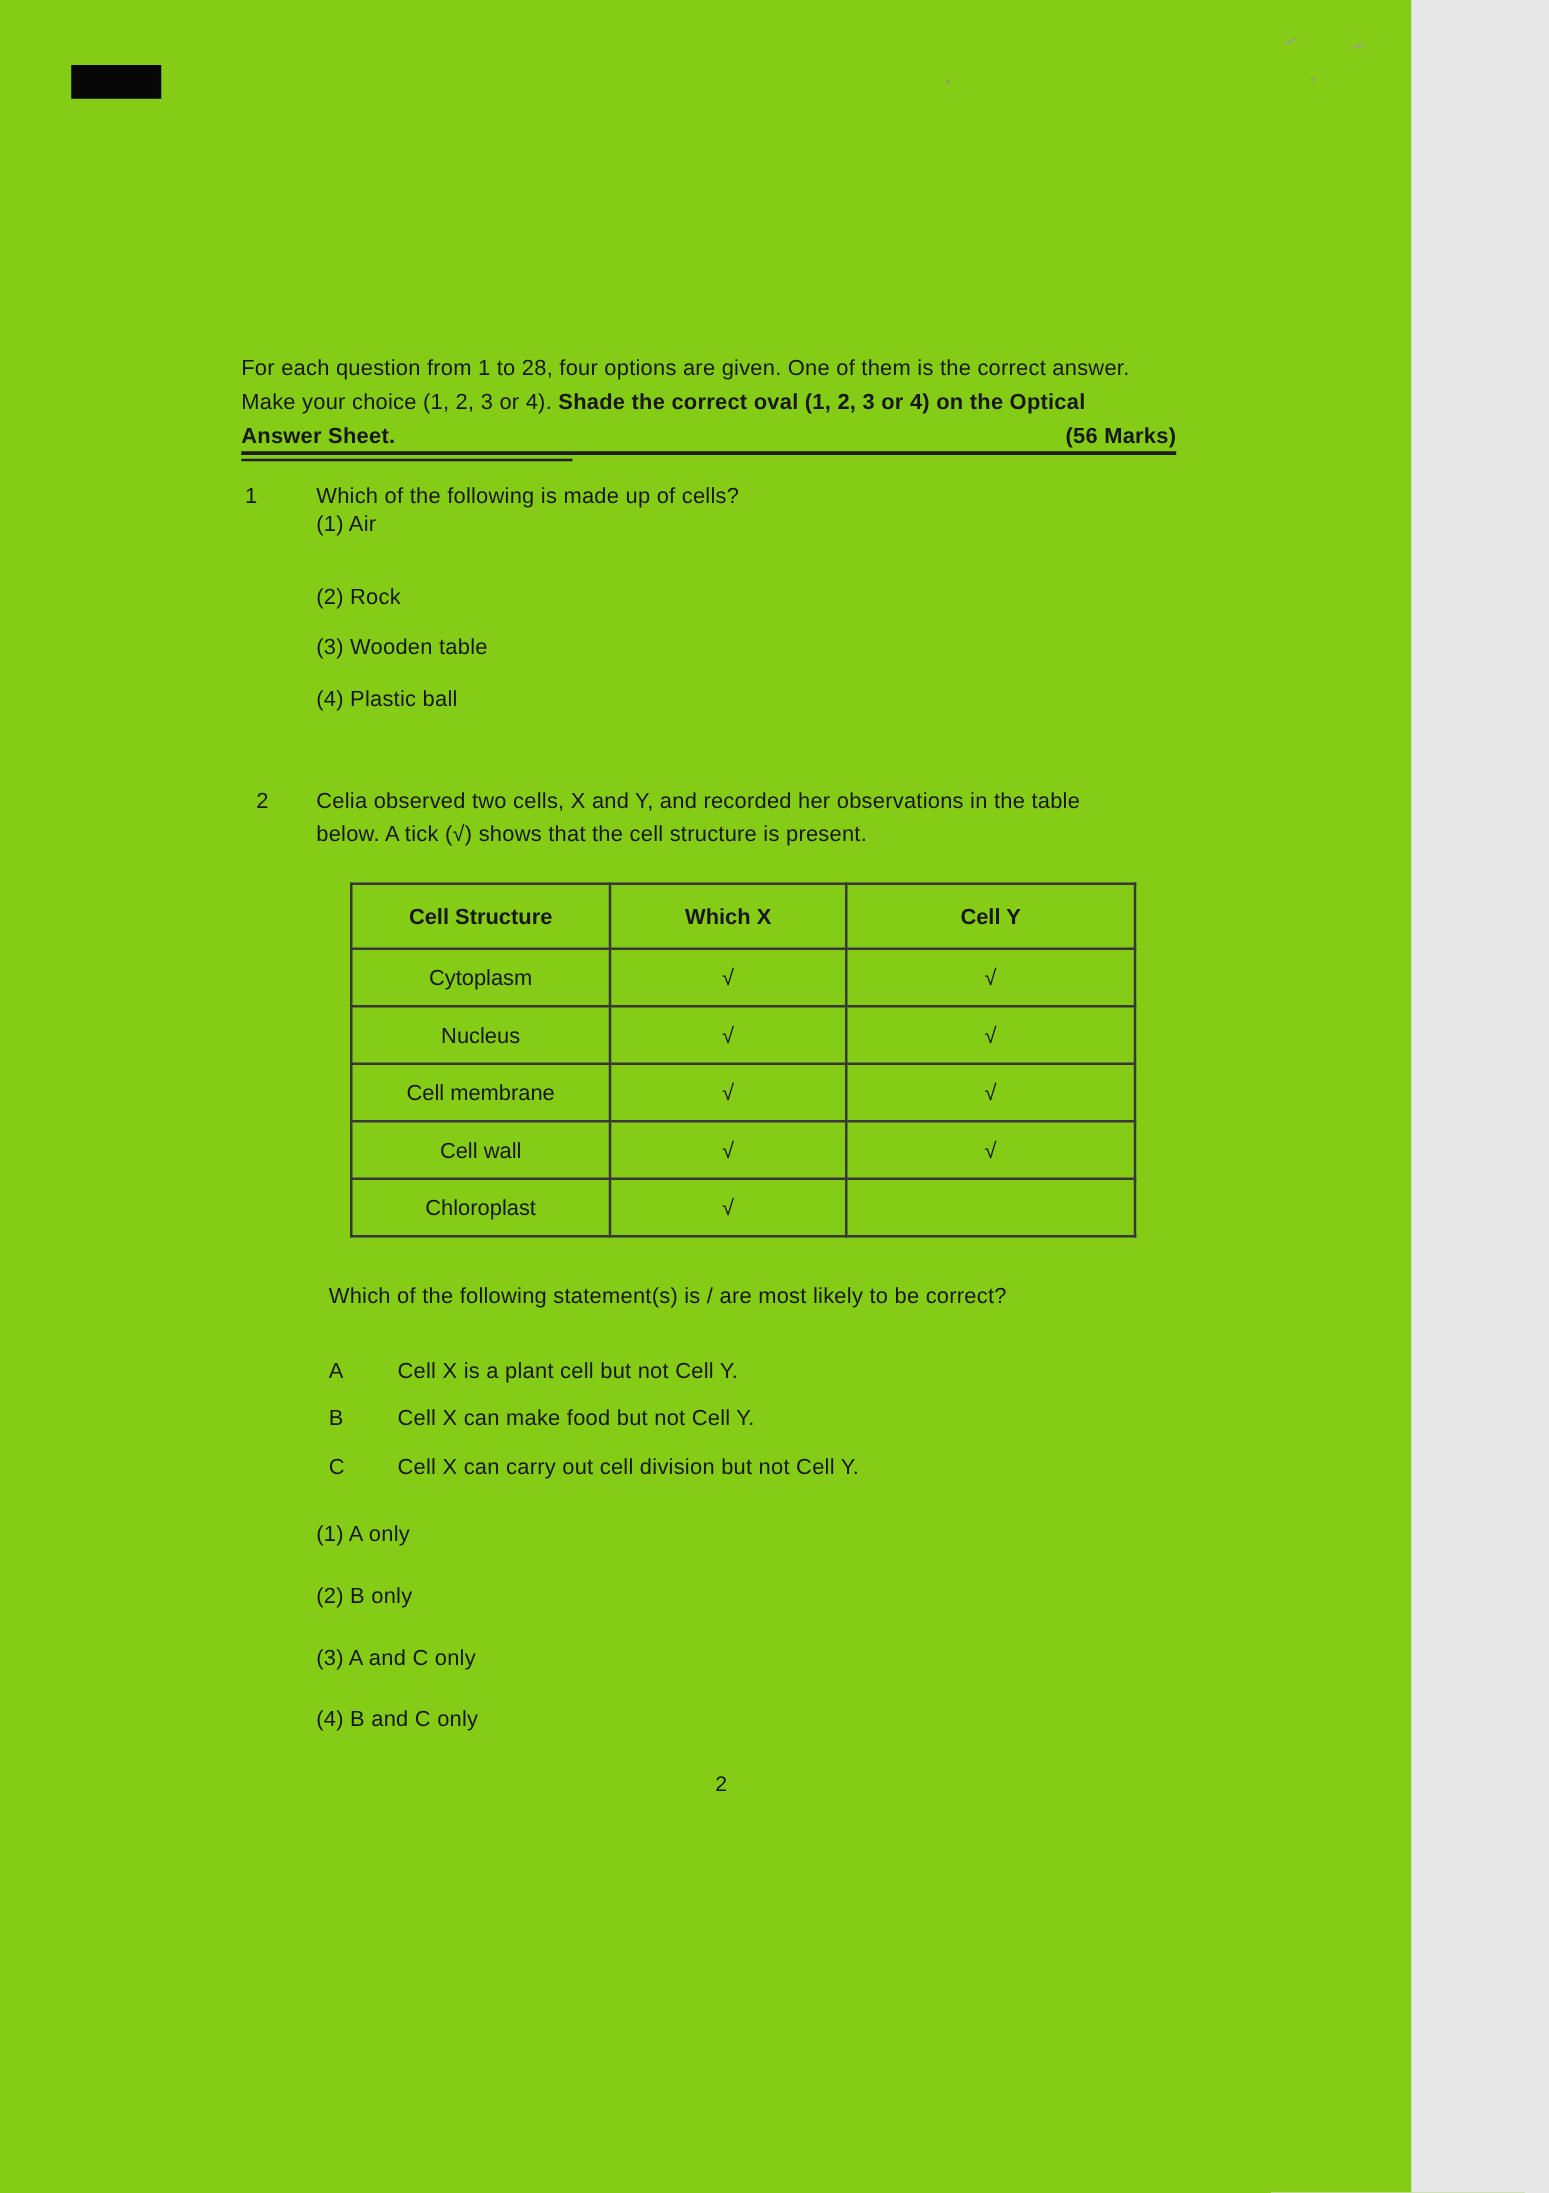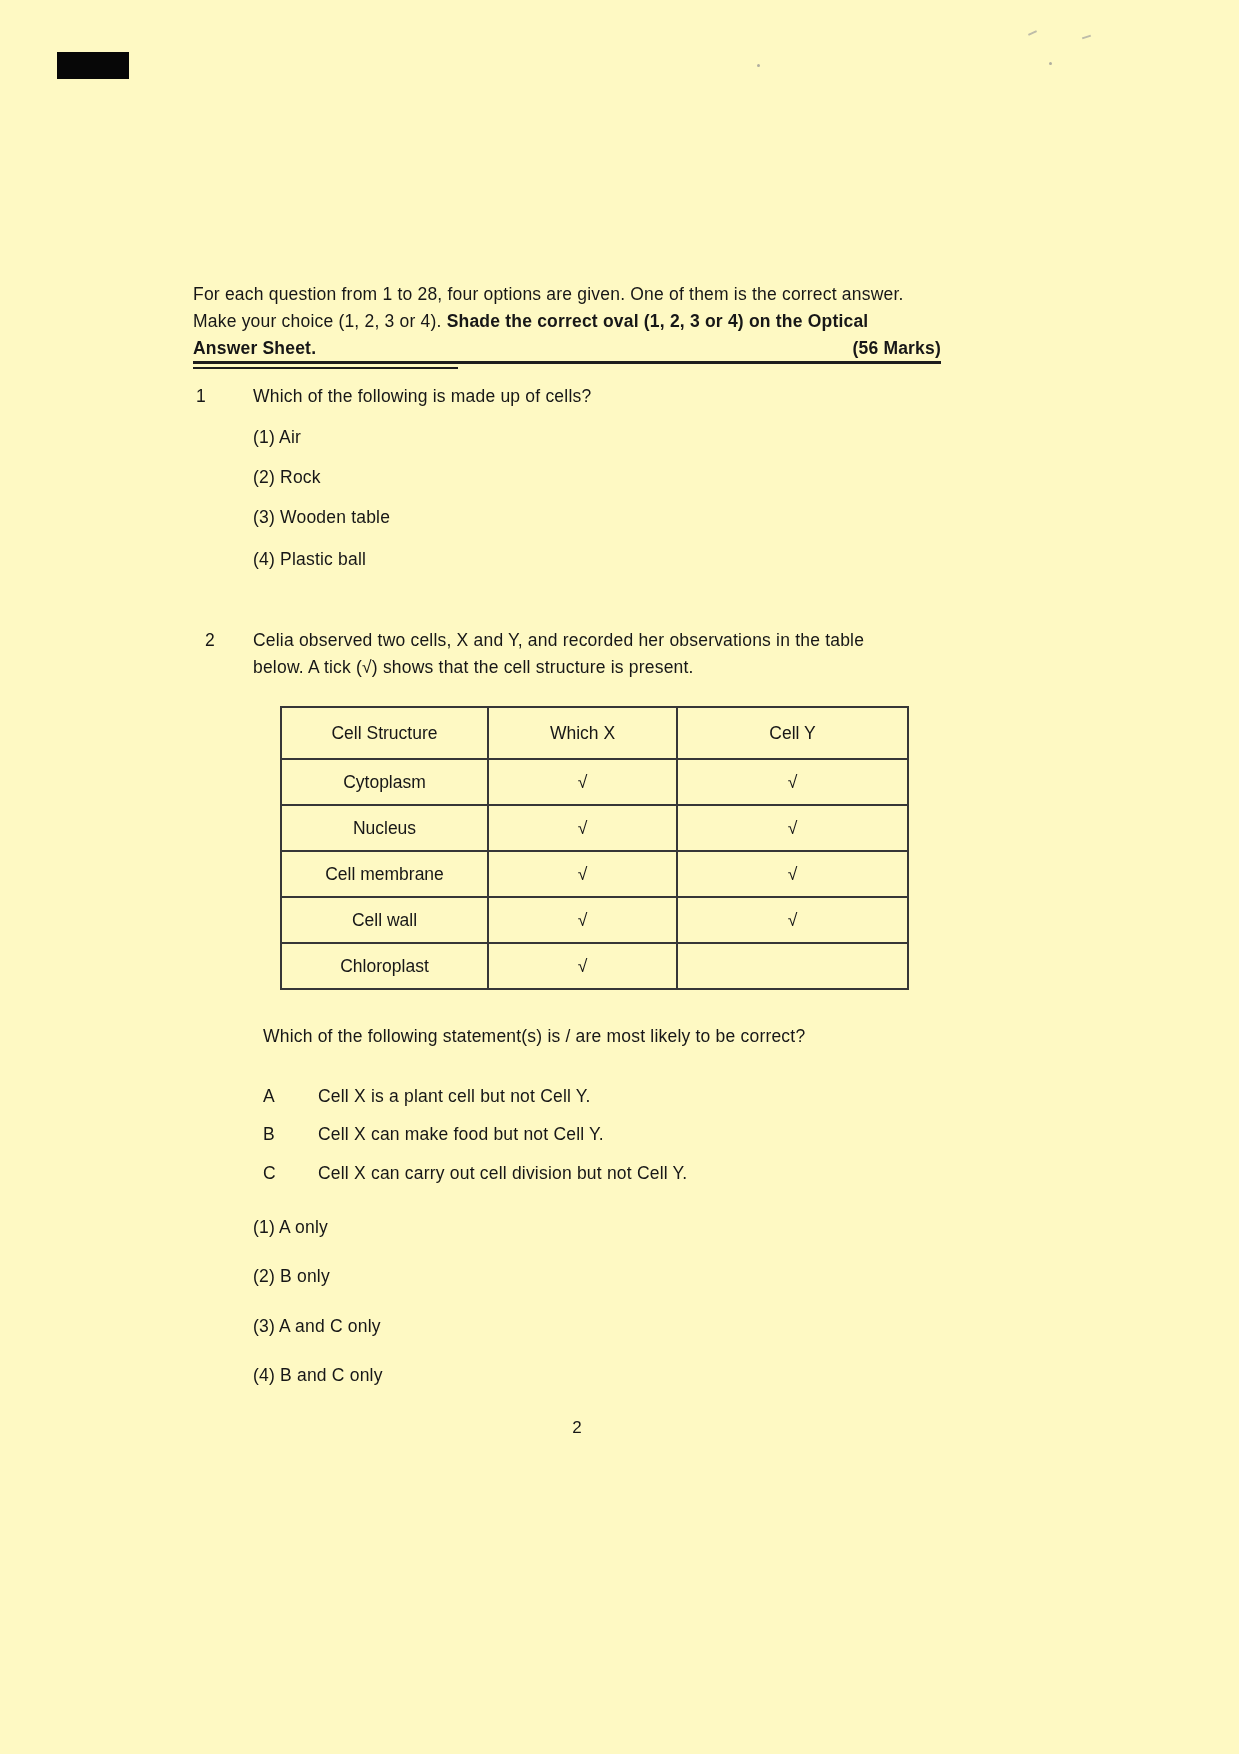--- a/index.html
+++ b/index.html
@@ -1,20 +1,20 @@
 <!DOCTYPE html>
 <html><head>
 <meta charset="utf-8">
 <style>
   html, body { margin: 0; padding: 0; background: #e8e8e8; }
   .page {
     position: relative;
-    width: 1239px;
+    width: 1129px;
     height: 1754px;
-    background: #fef9c3;
+    background: #84cc16;
     font-family: "Liberation Sans", sans-serif;
     color: #1c1c1c;
     overflow: hidden;
   }
   .scan {
     position: absolute;
     inset: 0;
     filter: blur(0.35px) contrast(1.05);
   }
   .abs { position: absolute; }
@@ -28,21 +28,21 @@
     table-layout: fixed;
     width: 627px;
   }
   table.cells th, table.cells td {
     border: 2px solid #3a3a3a;
     text-align: center;
     vertical-align: middle;
     font-size: 17.5px;
     padding: 0;
   }
-  table.cells th { font-weight: 400; height: 50px; border-radius: 12px; }
+  table.cells th { font-weight: 700; height: 50px; border-radius: 12px; }
   table.cells td { height: 44px; font-weight: 400; }
   .tick { font-size: 16px; }
   .page-num { font-size: 17px; text-align: center; }
   .watermark {
     font-family: "DejaVu Sans Mono", monospace;
     font-size: 23px;
     color: #111;
     letter-spacing: 1px;
   }
   .artifact { background: #9a9a9a; opacity: 0.65; }
@@ -76,21 +76,21 @@
         <span class="bold">(56 Marks)</span>
       </div>
     </div>
 
     <div class="abs rule" style="left:193px; top:361px; width:748px; height:3px;"></div>
     <div class="abs rule" style="left:193px; top:367px; width:265px; height:2px;"></div>
 
     <div class="abs txt qnum" style="left:196px; top:383px;">1</div>
     <div class="abs txt" style="left:253px; top:383px;">Which of the following is made up of cells?</div>
 
-    <div class="abs txt" style="left:253px; top:424px;">(1) Air</div>
+    <div class="abs txt" style="left:253px; top:406px;">(1) Air</div>
     <div class="abs txt" style="left:253px; top:464px;">(2) Rock</div>
     <div class="abs txt" style="left:253px; top:504px;">(3) Wooden table</div>
     <div class="abs txt" style="left:253px; top:546px;">(4) Plastic ball</div>
 
     <div class="abs txt qnum" style="left:205px; top:627px;">2</div>
     <div class="abs txt" style="left:253px; top:627px;">
       <div>Celia observed two cells, X and Y, and recorded her observations in the table</div>
       <div>below. A tick (√) shows that the cell structure is present.</div>
     </div>
 

